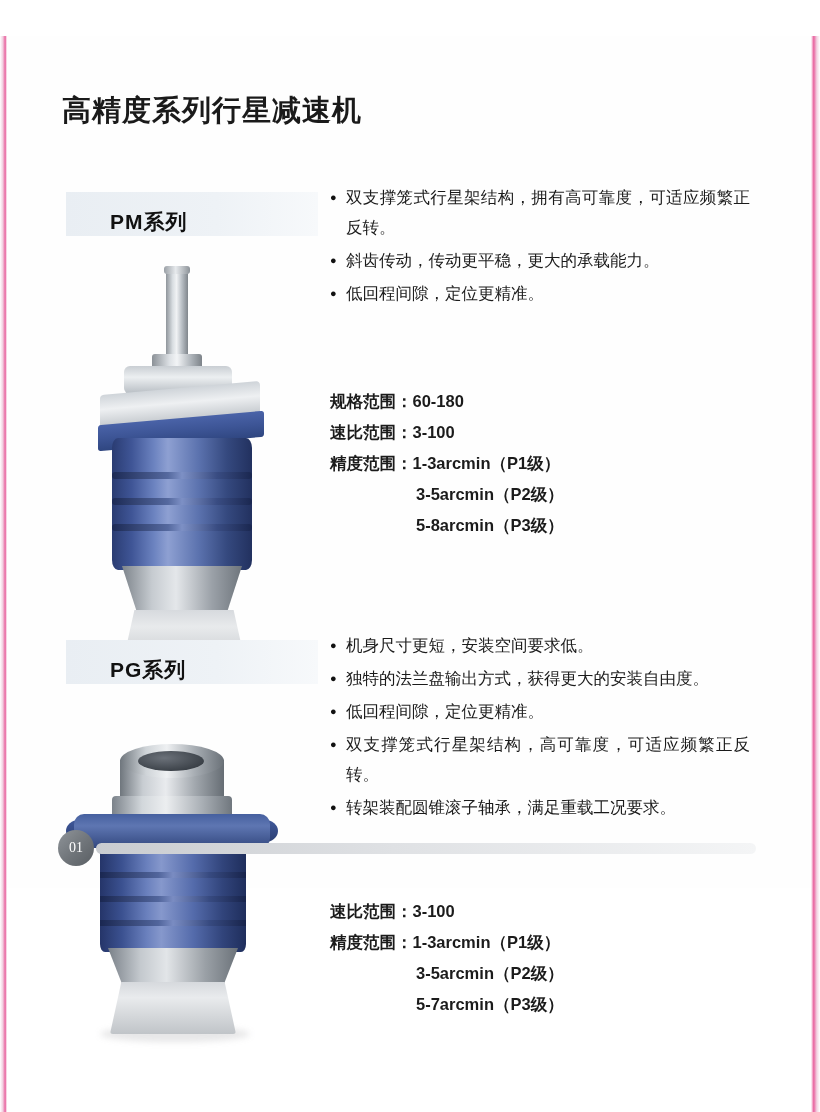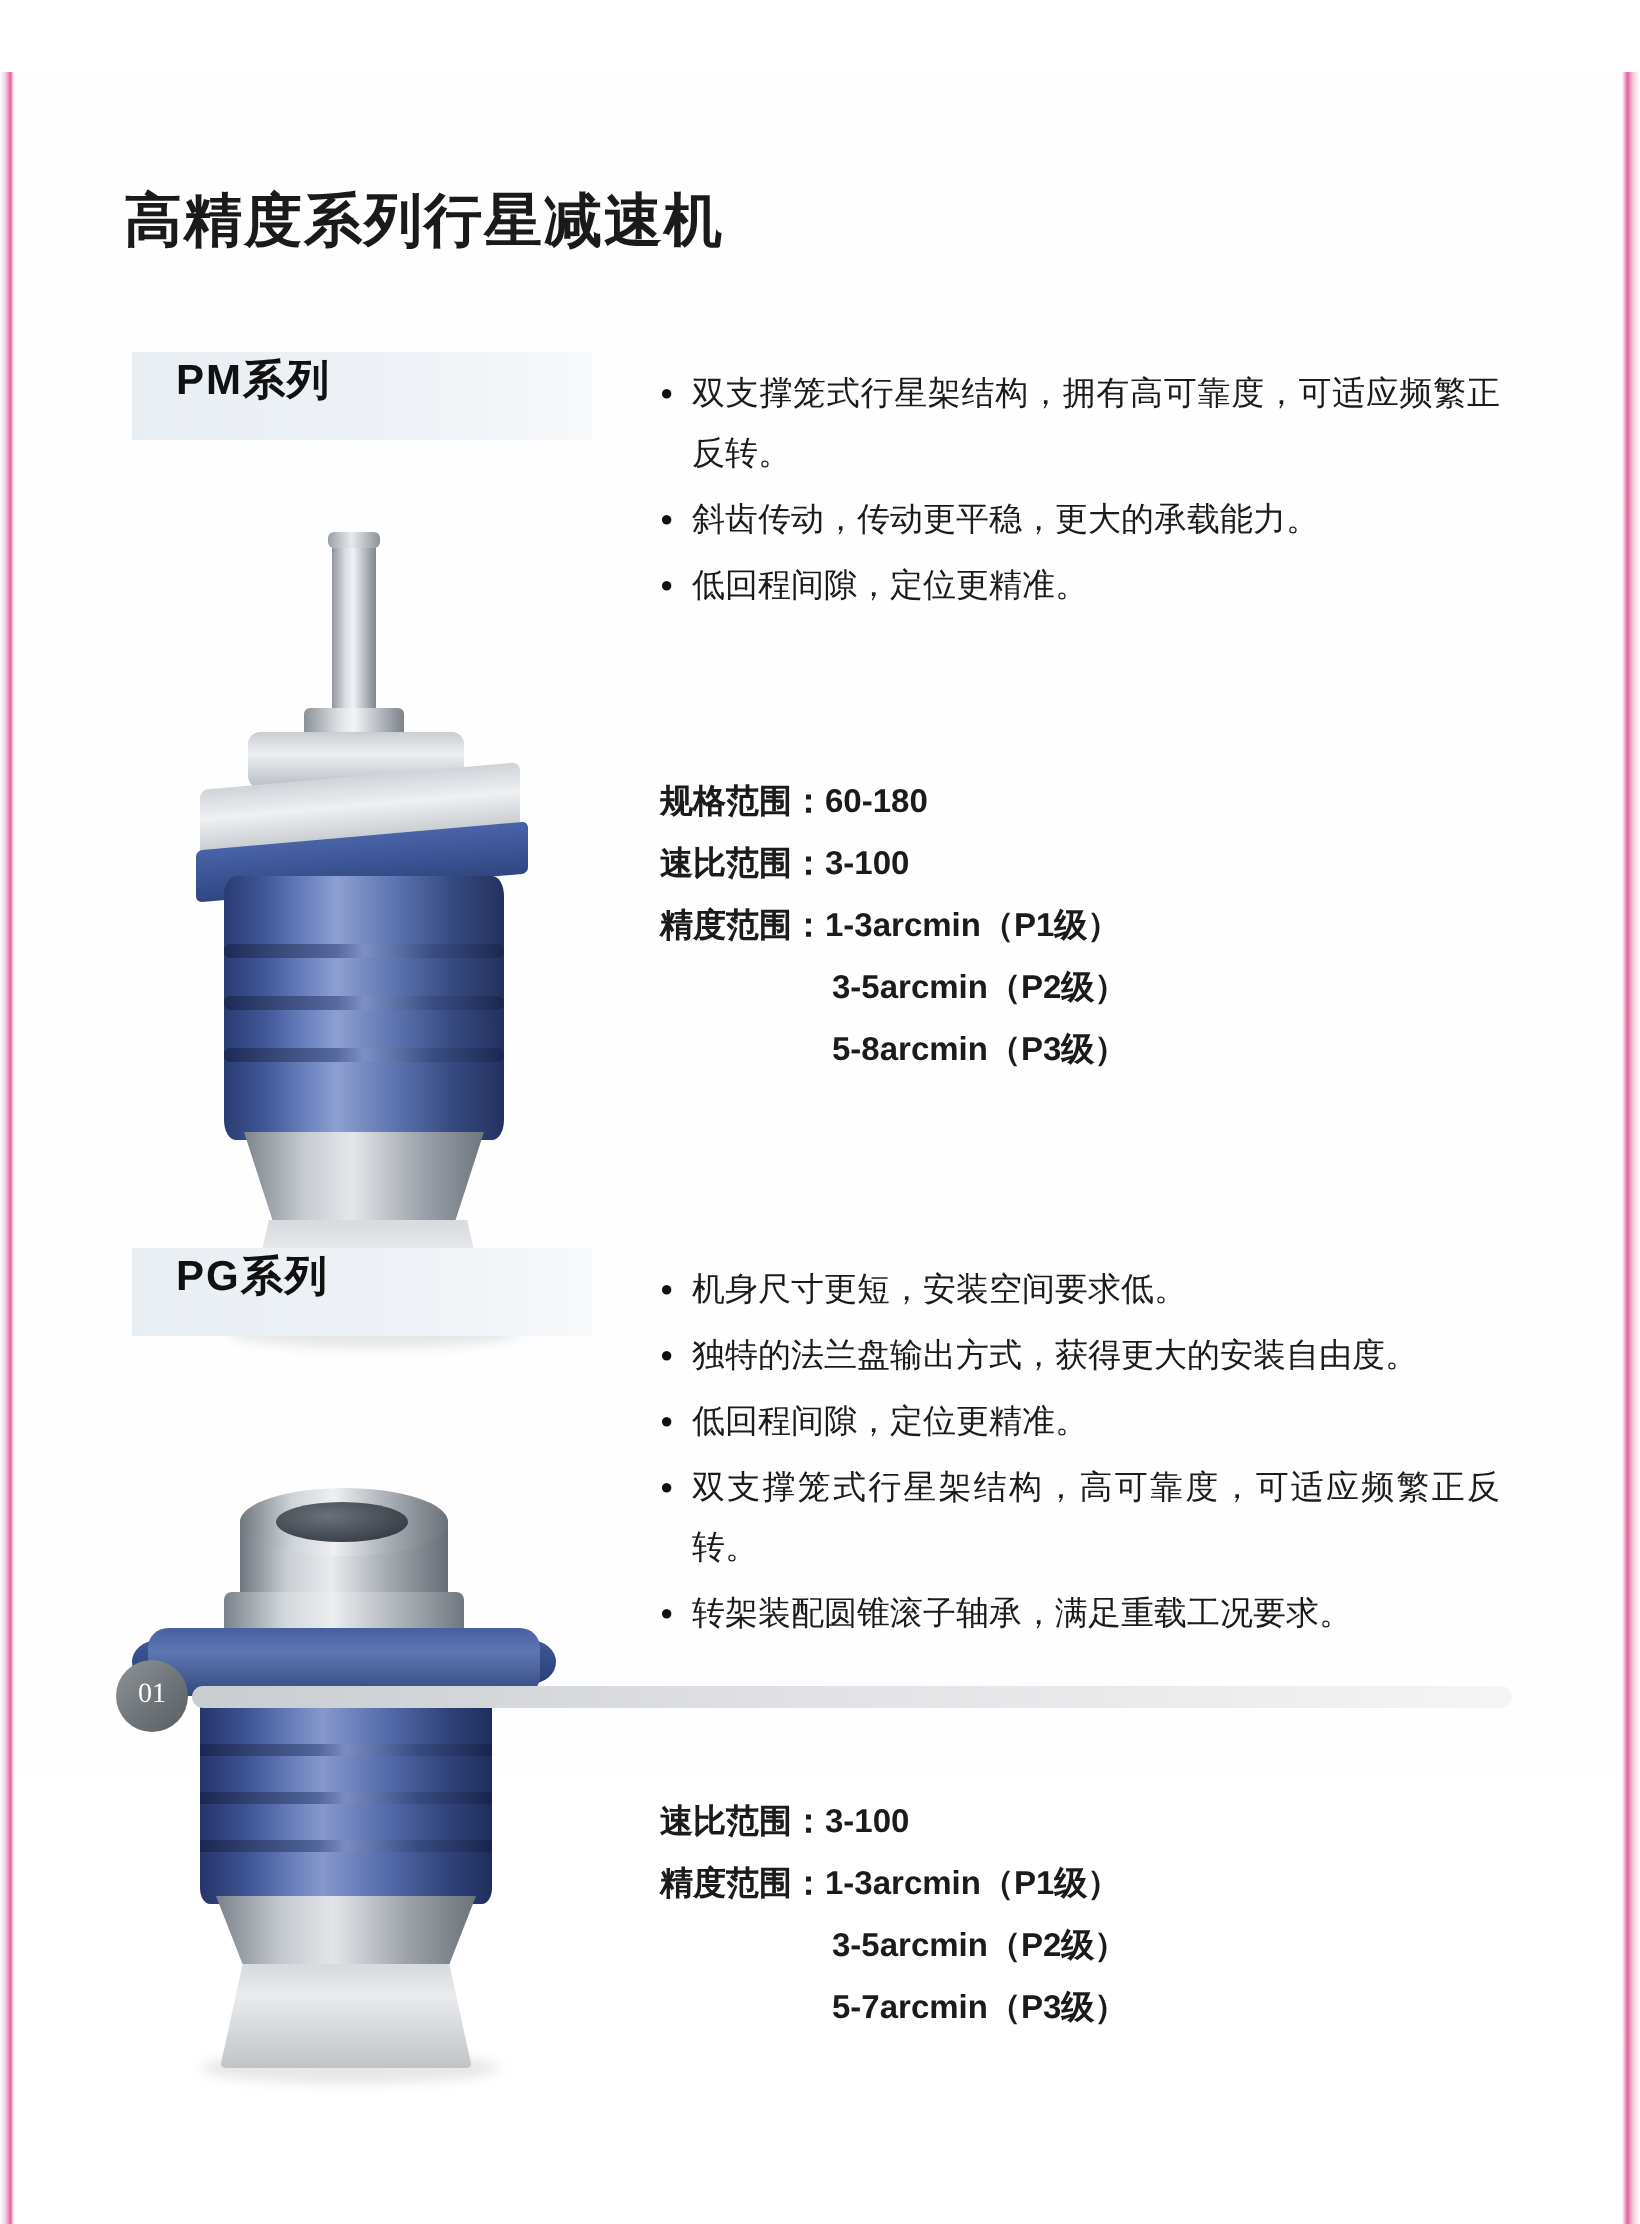--- a/index.html
+++ b/index.html
@@ -49,26 +49,27 @@
   }
 
   
   .section { position: absolute; left: 0; width: 820px; }
   .sec-pm { top: 140px; }
   .sec-pg { top: 588px; }
 
   .series-tag {
     position: absolute;
     left: 66px;
-    top: 0;
+    top: 16px;
     width: 230px;
     height: 44px;
     background: linear-gradient(to right, #e9eef3 0%, #eef2f6 60%, #f7f9fb 100%);
     display: flex;
-    align-items: flex-start;
+    align-items: flex-end;
+    padding-left: 22px;
   }
   .series-tag .label {
     margin-left: 22px;
     font-size: 21px;
     font-weight: bold;
     color: #111;
     letter-spacing: 1px;
   }
 
   .bullets {

